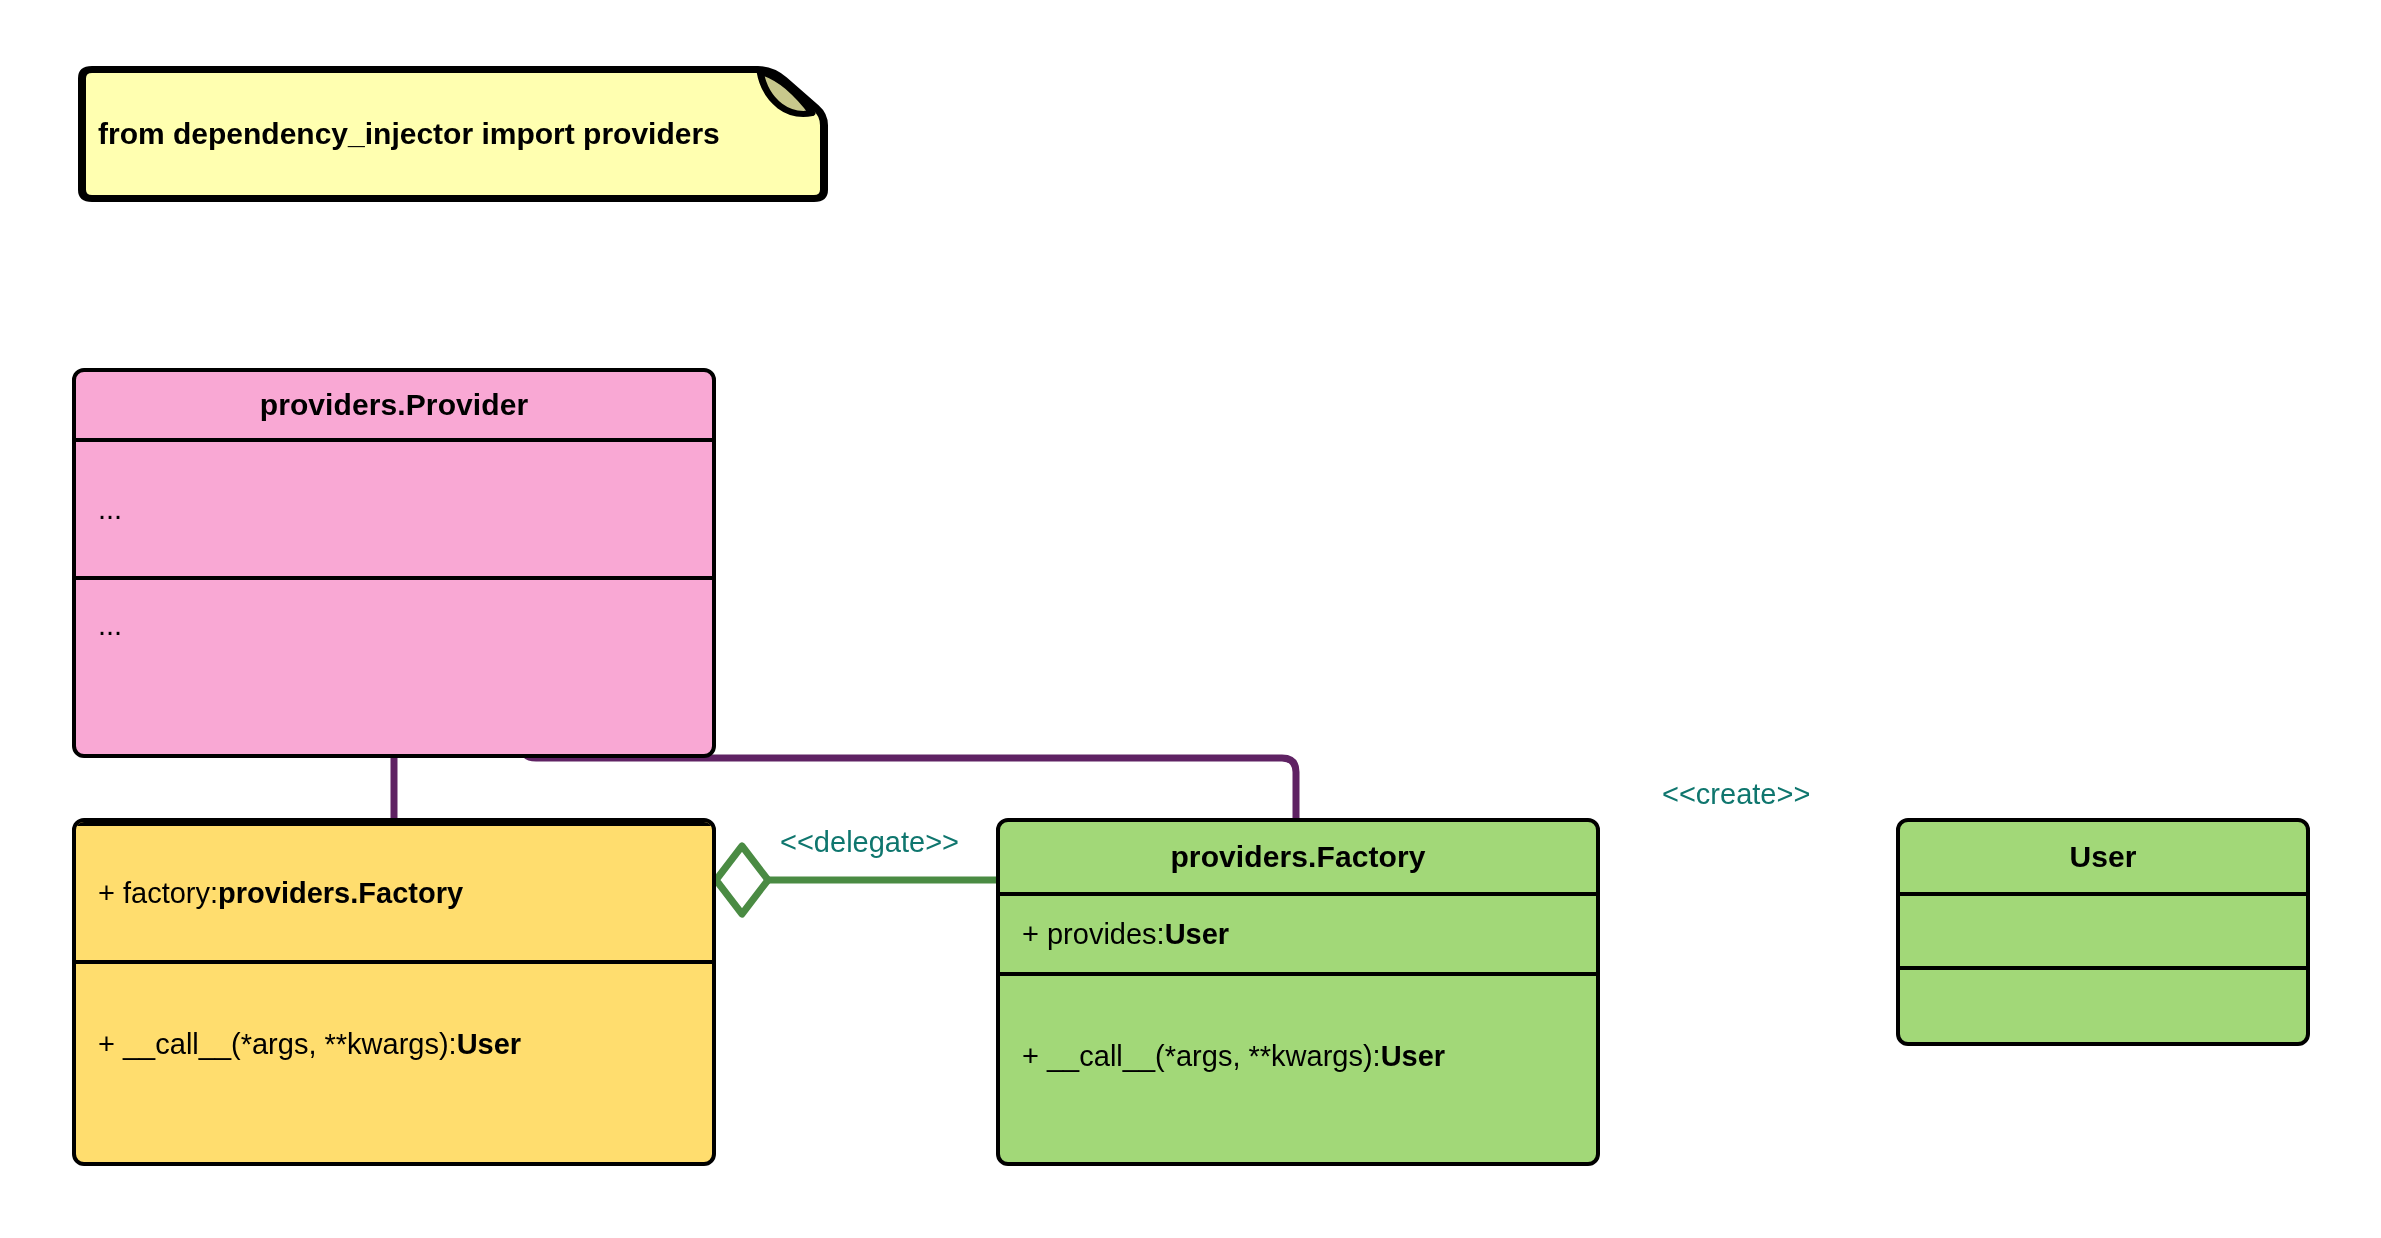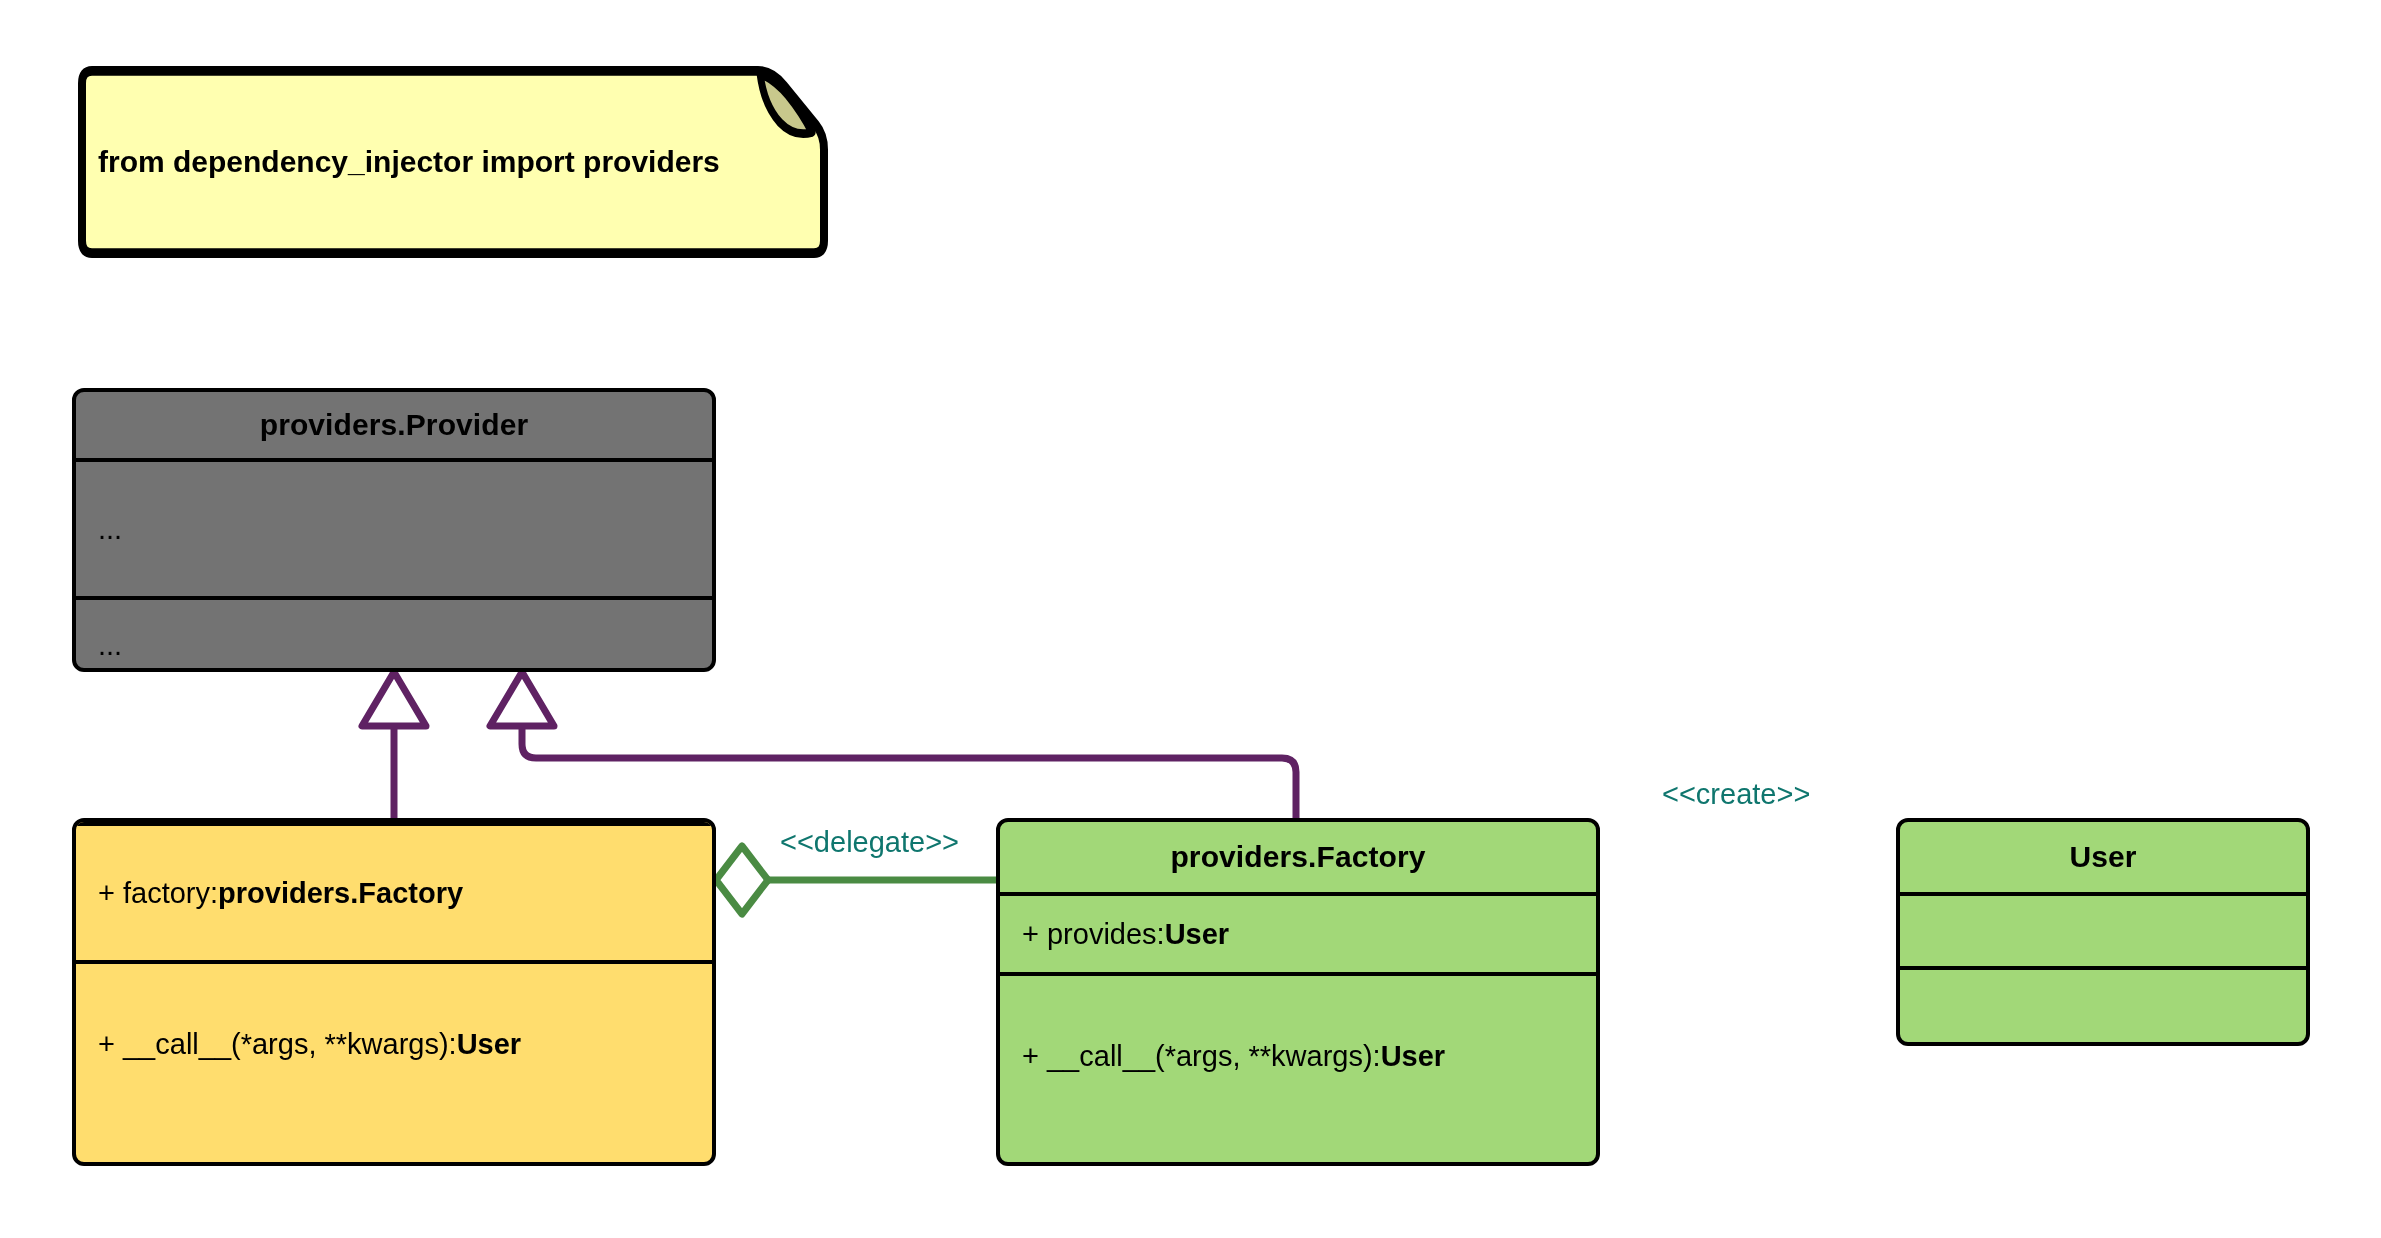--- a/index.html
+++ b/index.html
@@ -64,23 +64,23 @@
     white-space: nowrap;
   }
   .uml-member b { font-weight: bold; }
   .uml-ellipsis {
     font-size: 29px;
     justify-content: flex-start;
   }
 
   
   #class-provider {
-    left: 72px; top: 388px;
-    width: 644px; height: 284px;
-    background: #737373;
+    left: 72px; top: 368px;
+    width: 644px; height: 390px;
+    background: #f9a8d4;
   }
   #class-provider .uml-title { height: 66px; }
   #class-provider .c2 { height: 138px; }
   #class-provider .c3 { height: 94px; }
 
   #class-usersfactory {
     left: 72px; top: 818px;
     width: 644px; height: 348px;
     background: #ffdd6e;
   }
@@ -104,21 +104,21 @@
   }
   #class-user .uml-title { height: 70px; }
   #class-user .c2 { height: 74px; }
   #class-user .c3 { height: 76px; }
 
   
   #note-import {
     position: absolute;
     z-index: 2;
     left: 72px; top: 66px;
-    width: 756px; height: 192px;
+    width: 756px; height: 136px;
   }
   #note-import .note-body {
     position: absolute;
     left: 0; top: 0;
     width: 100%; height: 100%;
   }
   #note-import .note-text {
     position: absolute;
     left: 26px;
     top: 0;

